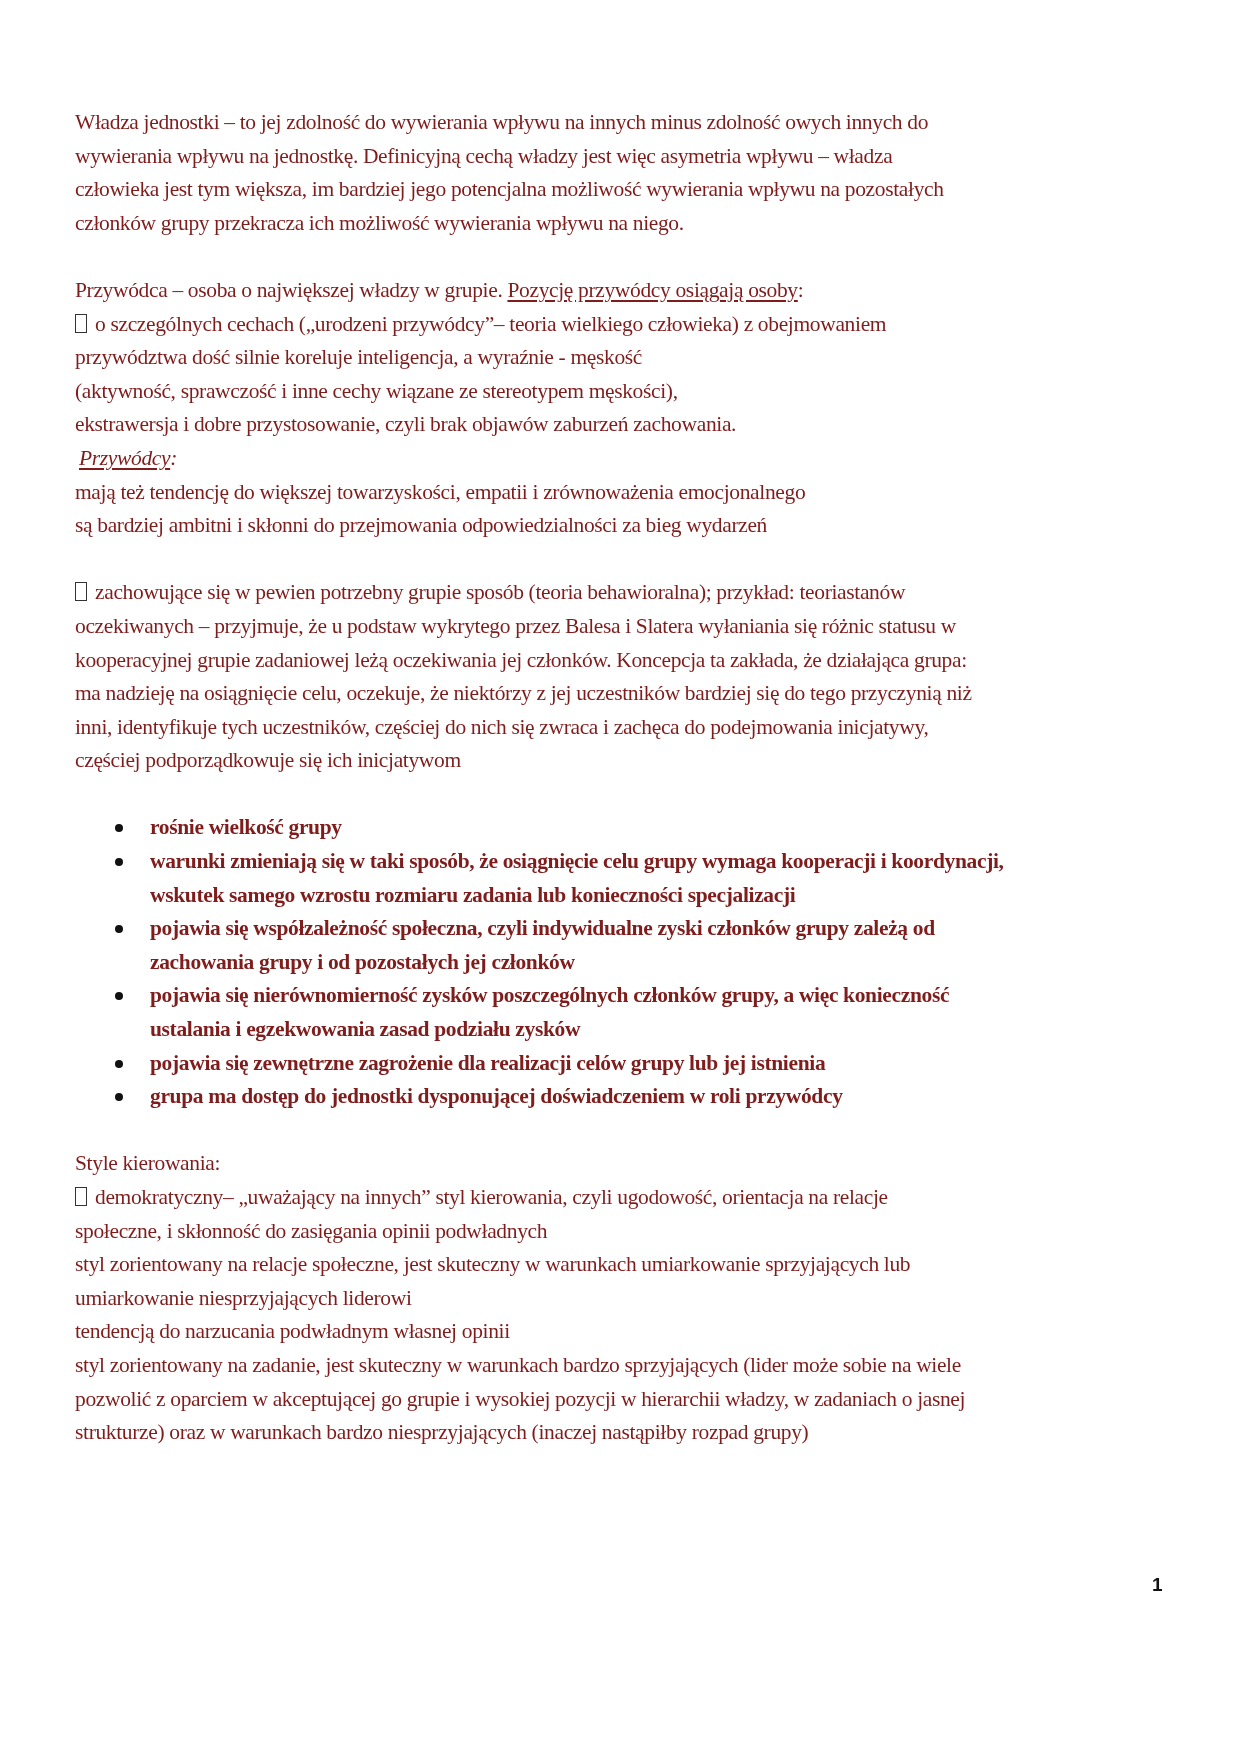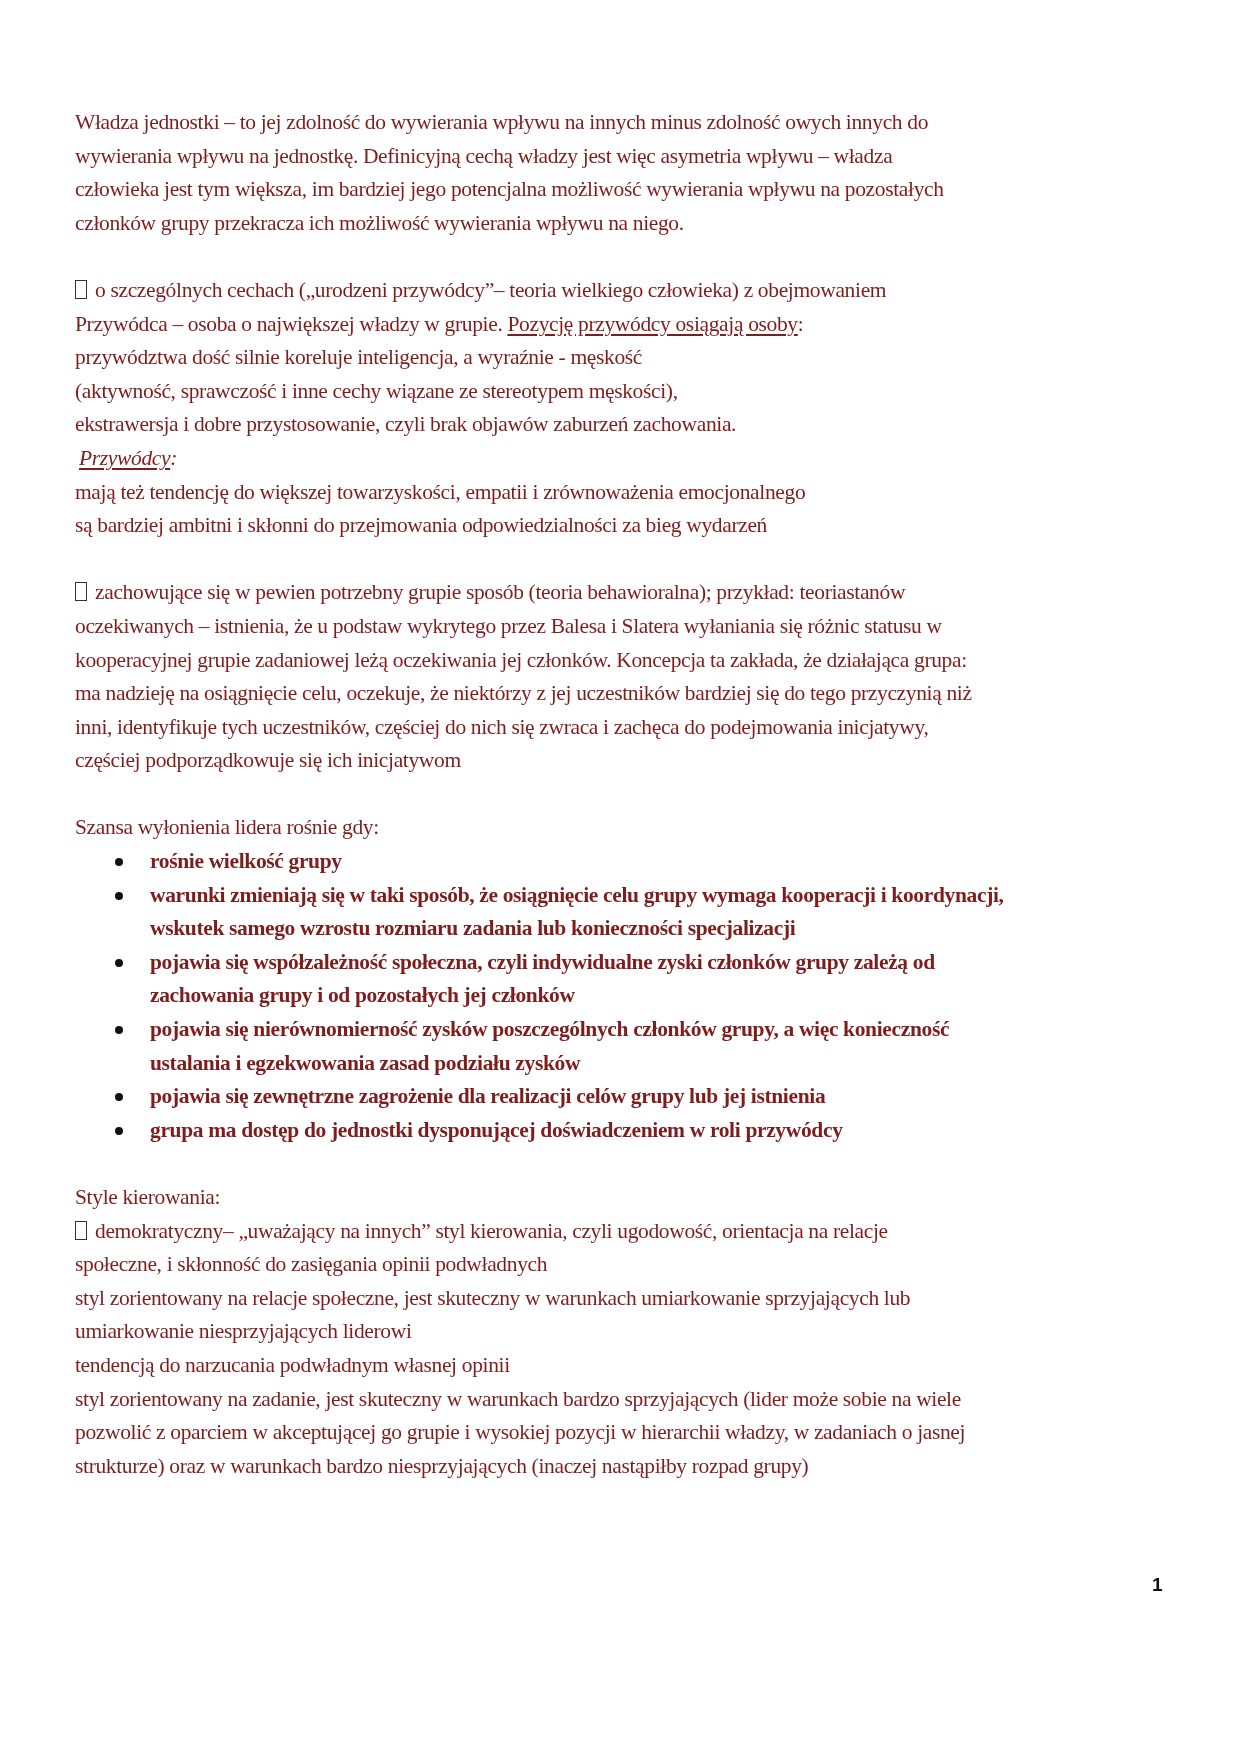--- a/index.html
+++ b/index.html
@@ -35,45 +35,44 @@
   <div>
     <p class="p">Władza jednostki – to jej zdolność do wywierania wpływu na innych minus zdolność owych innych do</p>
     <p class="p">wywierania wpływu na jednostkę. Definicyjną cechą władzy jest więc asymetria wpływu – władza</p>
     <p class="p">człowieka jest tym większa, im bardziej jego potencjalna możliwość wywierania wpływu na pozostałych</p>
     <p class="p">członków grupy przekracza ich możliwość wywierania wpływu na niego.</p>
   </div>
 
   <div class="gap"></div>
 
   <div>
-    <p class="p"><span class="box"></span><span>o szczególnych cechach („urodzeni przywódcy”– teoria wielkiego człowieka) z obejmowaniem</span></p>
     <p class="p">
       <span>Przywódca – osoba o największej władzy w grupie. </span><span class="u">Pozycję przywódcy osiągają osoby</span><span>:</span>
     </p>
+    <p class="p"><span class="box"></span><span>o szczególnych cechach („urodzeni przywódcy”– teoria wielkiego człowieka) z obejmowaniem</span></p>
     <p class="p">przywództwa dość silnie koreluje inteligencja, a wyraźnie - męskość</p>
     <p class="p">(aktywność, sprawczość i inne cechy wiązane ze stereotypem męskości),</p>
     <p class="p">ekstrawersja i dobre przystosowanie, czyli brak objawów zaburzeń zachowania.</p>
     <p class="p slight-indent"><span class="u">Przywódcy</span><span>:</span></p>
     <p class="p">mają też tendencję do większej towarzyskości, empatii i zrównoważenia emocjonalnego</p>
     <p class="p">są bardziej ambitni i skłonni do przejmowania odpowiedzialności za bieg wydarzeń</p>
 
     <div class="gap"></div>
 
     <p class="p"><span class="box"></span><span>zachowujące się w pewien potrzebny grupie sposób (teoria behawioralna); przykład: teoriastanów</span></p>
-    <p class="p">oczekiwanych – istnienia, że u podstaw wykrytego przez Balesa i Slatera wyłaniania się różnic statusu w</p>
+    <p class="p">oczekiwanych – przyjmuje, że u podstaw wykrytego przez Balesa i Slatera wyłaniania się różnic statusu w</p>
     <p class="p">kooperacyjnej grupie zadaniowej leżą oczekiwania jej członków. Koncepcja ta zakłada, że działająca grupa:</p>
     <p class="p">ma nadzieję na osiągnięcie celu, oczekuje, że niektórzy z jej uczestników bardziej się do tego przyczynią niż</p>
     <p class="p">inni, identyfikuje tych uczestników, częściej do nich się zwraca i zachęca do podejmowania inicjatywy,</p>
     <p class="p">częściej podporządkowuje się ich inicjatywom</p>
   </div>
 
   <div class="gap"></div>
 
   <div>
-    <p class="p">Szansa wyłonienia lidera rośnie gdy:</p>
     <ul class="bullets">
       <li><span class="dot"></span><span>rośnie wielkość grupy</span></li>
       <li><span class="dot"></span><span>warunki zmieniają się w taki sposób, że osiągnięcie celu grupy wymaga kooperacji i koordynacji,</span><br><span>wskutek samego wzrostu rozmiaru zadania lub konieczności specjalizacji</span></li>
       <li><span class="dot"></span><span>pojawia się współzależność społeczna, czyli indywidualne zyski członków grupy zależą od</span><br><span>zachowania grupy i od pozostałych jej członków</span></li>
       <li><span class="dot"></span><span>pojawia się nierównomierność zysków poszczególnych członków grupy, a więc konieczność</span><br><span>ustalania i egzekwowania zasad podziału zysków</span></li>
       <li><span class="dot"></span><span>pojawia się zewnętrzne zagrożenie dla realizacji celów grupy lub jej istnienia</span></li>
       <li><span class="dot"></span><span>grupa ma dostęp do jednostki dysponującej doświadczeniem w roli przywódcy</span></li>
     </ul>
   </div>
 

